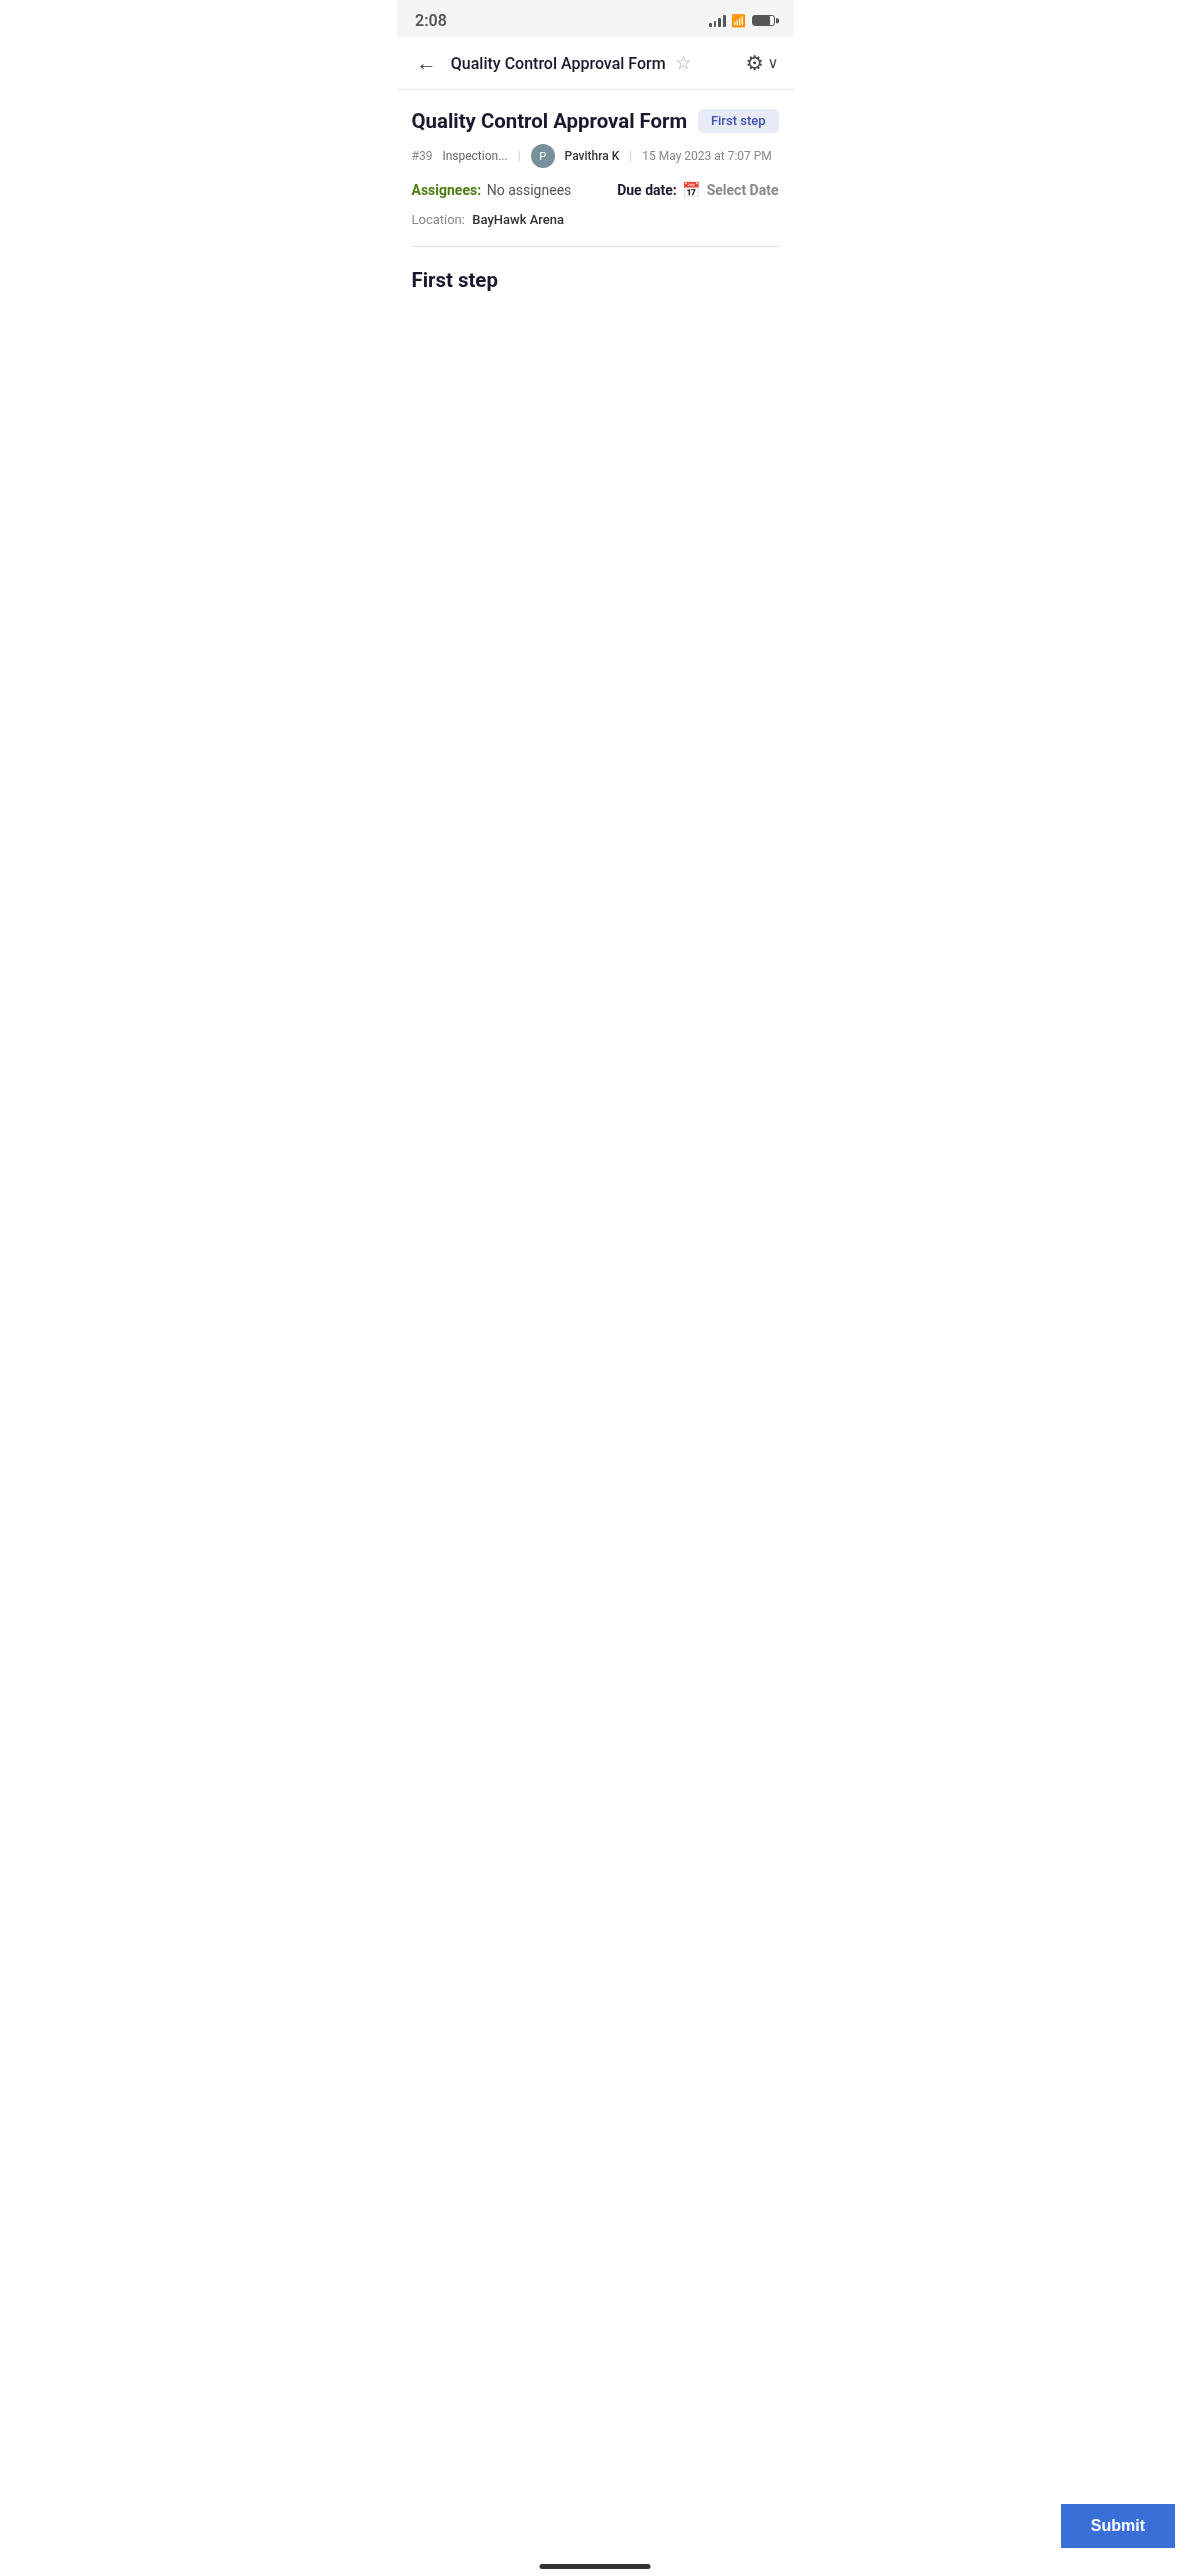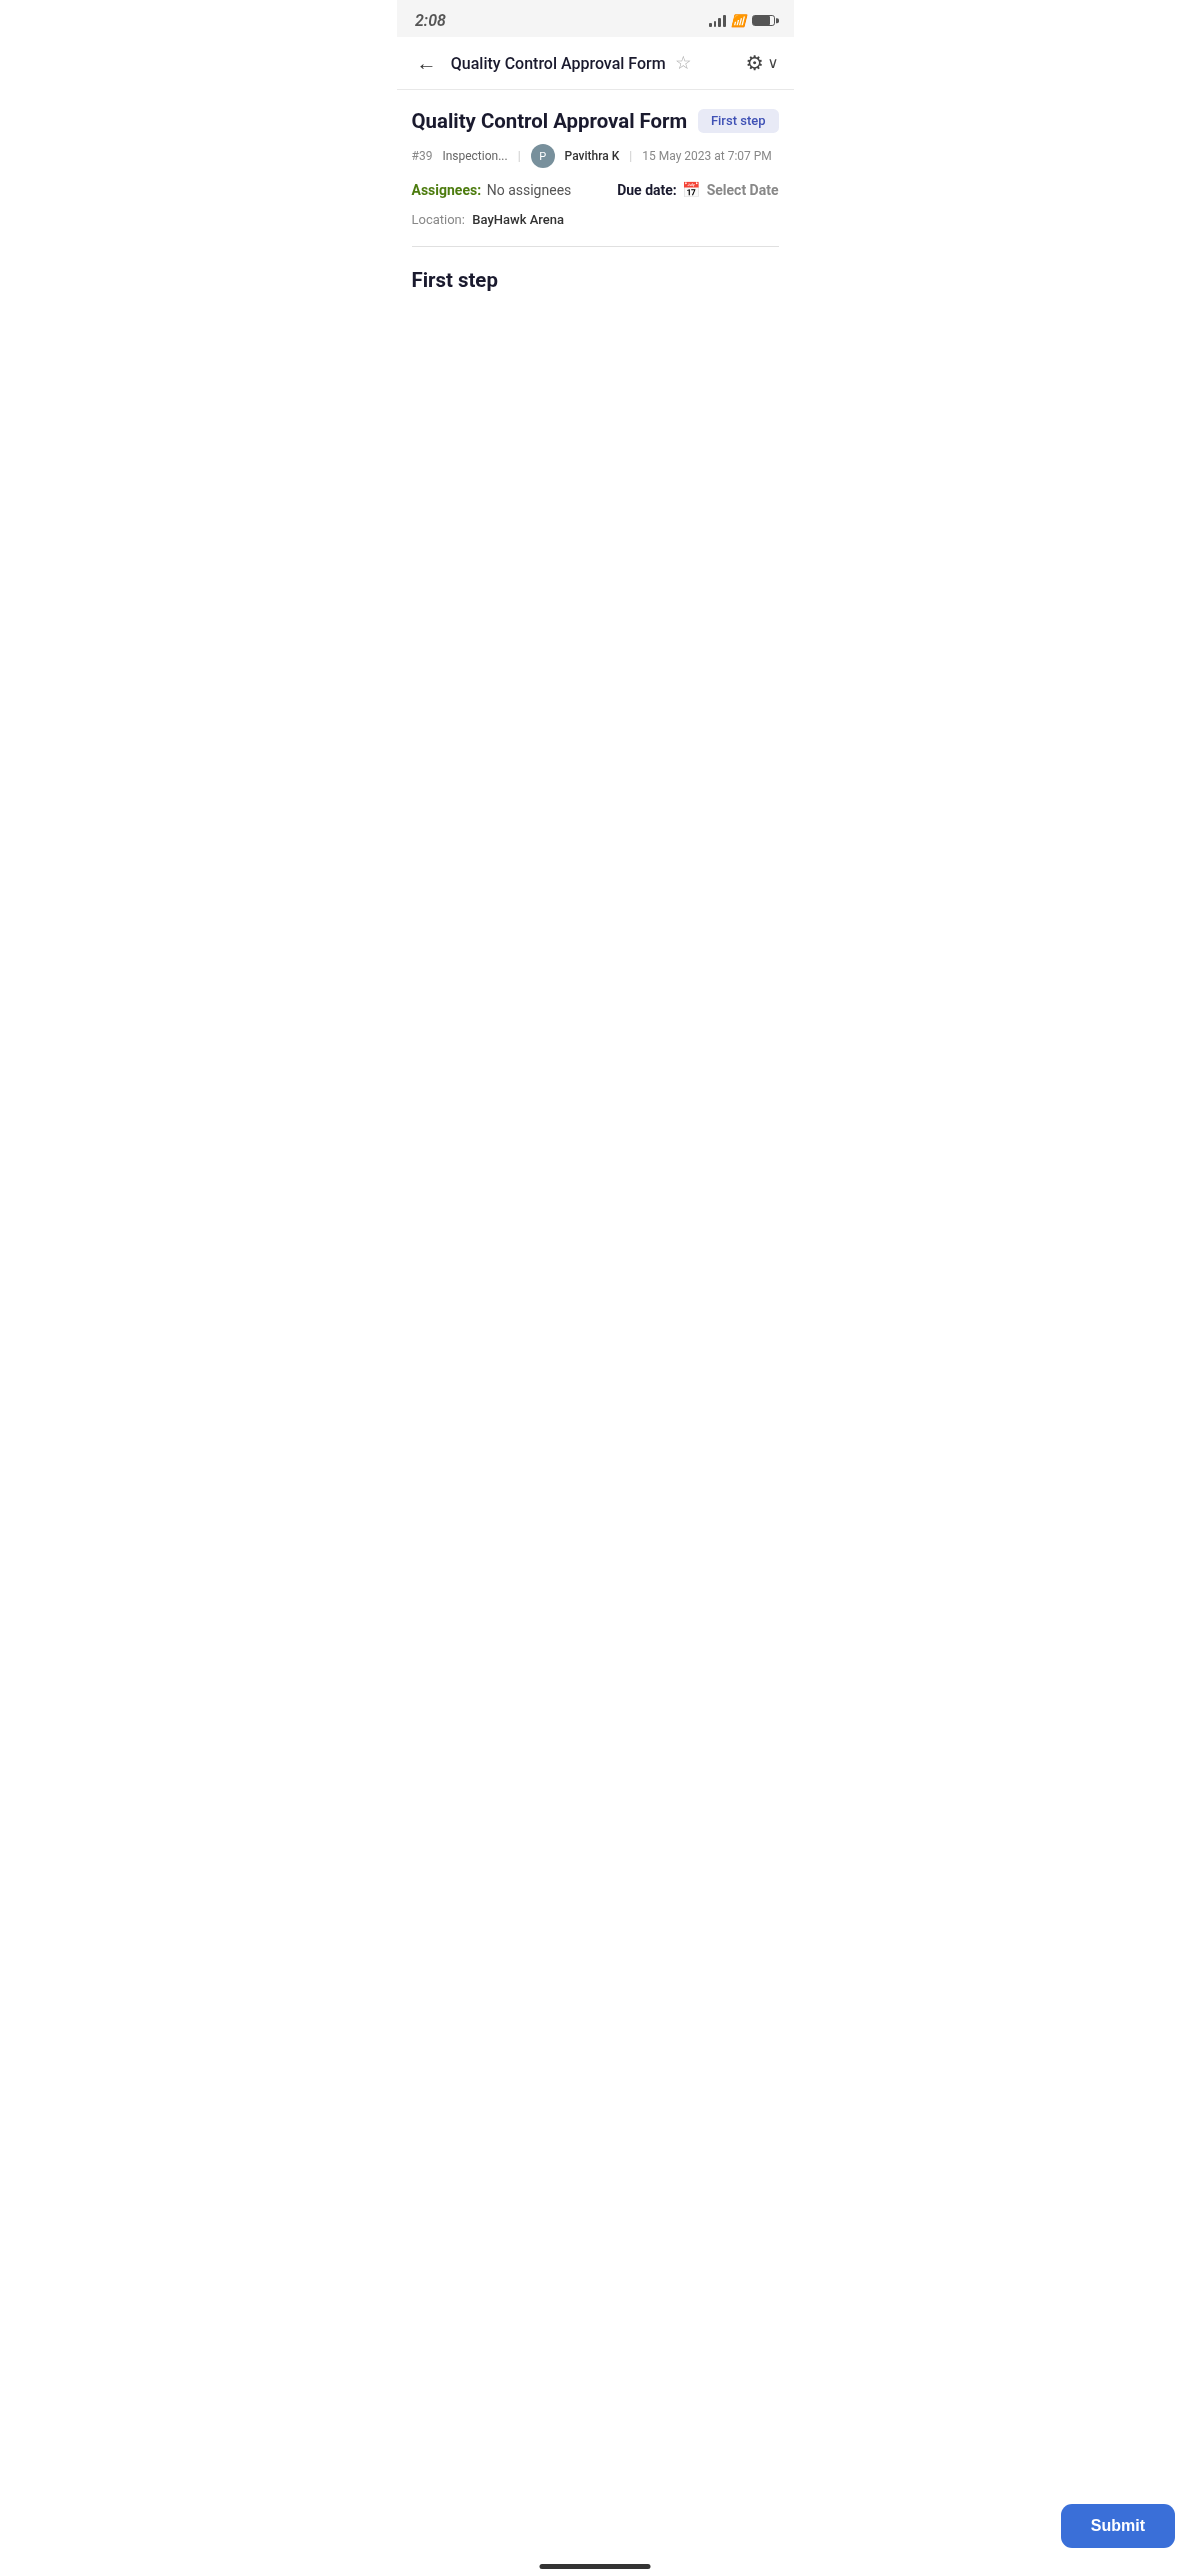--- a/index.html
+++ b/index.html
@@ -20,21 +20,20 @@
       position: relative;
     }
 
     
     .status-bar {
       background: #f5f5f5;
       padding: 11px 18.5px 7.4px;
       display: flex;
       justify-content: space-between;
       align-items: center;
-      font-style: italic;
     }
 
     .status-time {
       font-size: 16px;
       font-weight: 600;
       color: #555;
     }
 
     .status-icons {
       display: flex;
@@ -347,21 +346,21 @@
     .submit-area {
       position: fixed;
       bottom: 28px;
       right: 15px;
     }
 
     .submit-btn {
       background: #3a6fd8;
       color: #fff;
       border: none;
-      border-radius: 11px;
+      border-radius: 0;
       padding: 13px 30px;
       font-size: 16px;
       font-weight: 600;
       cursor: pointer;
     }
 
     
     .home-indicator {
       position: fixed;
       bottom: 7.4px;

